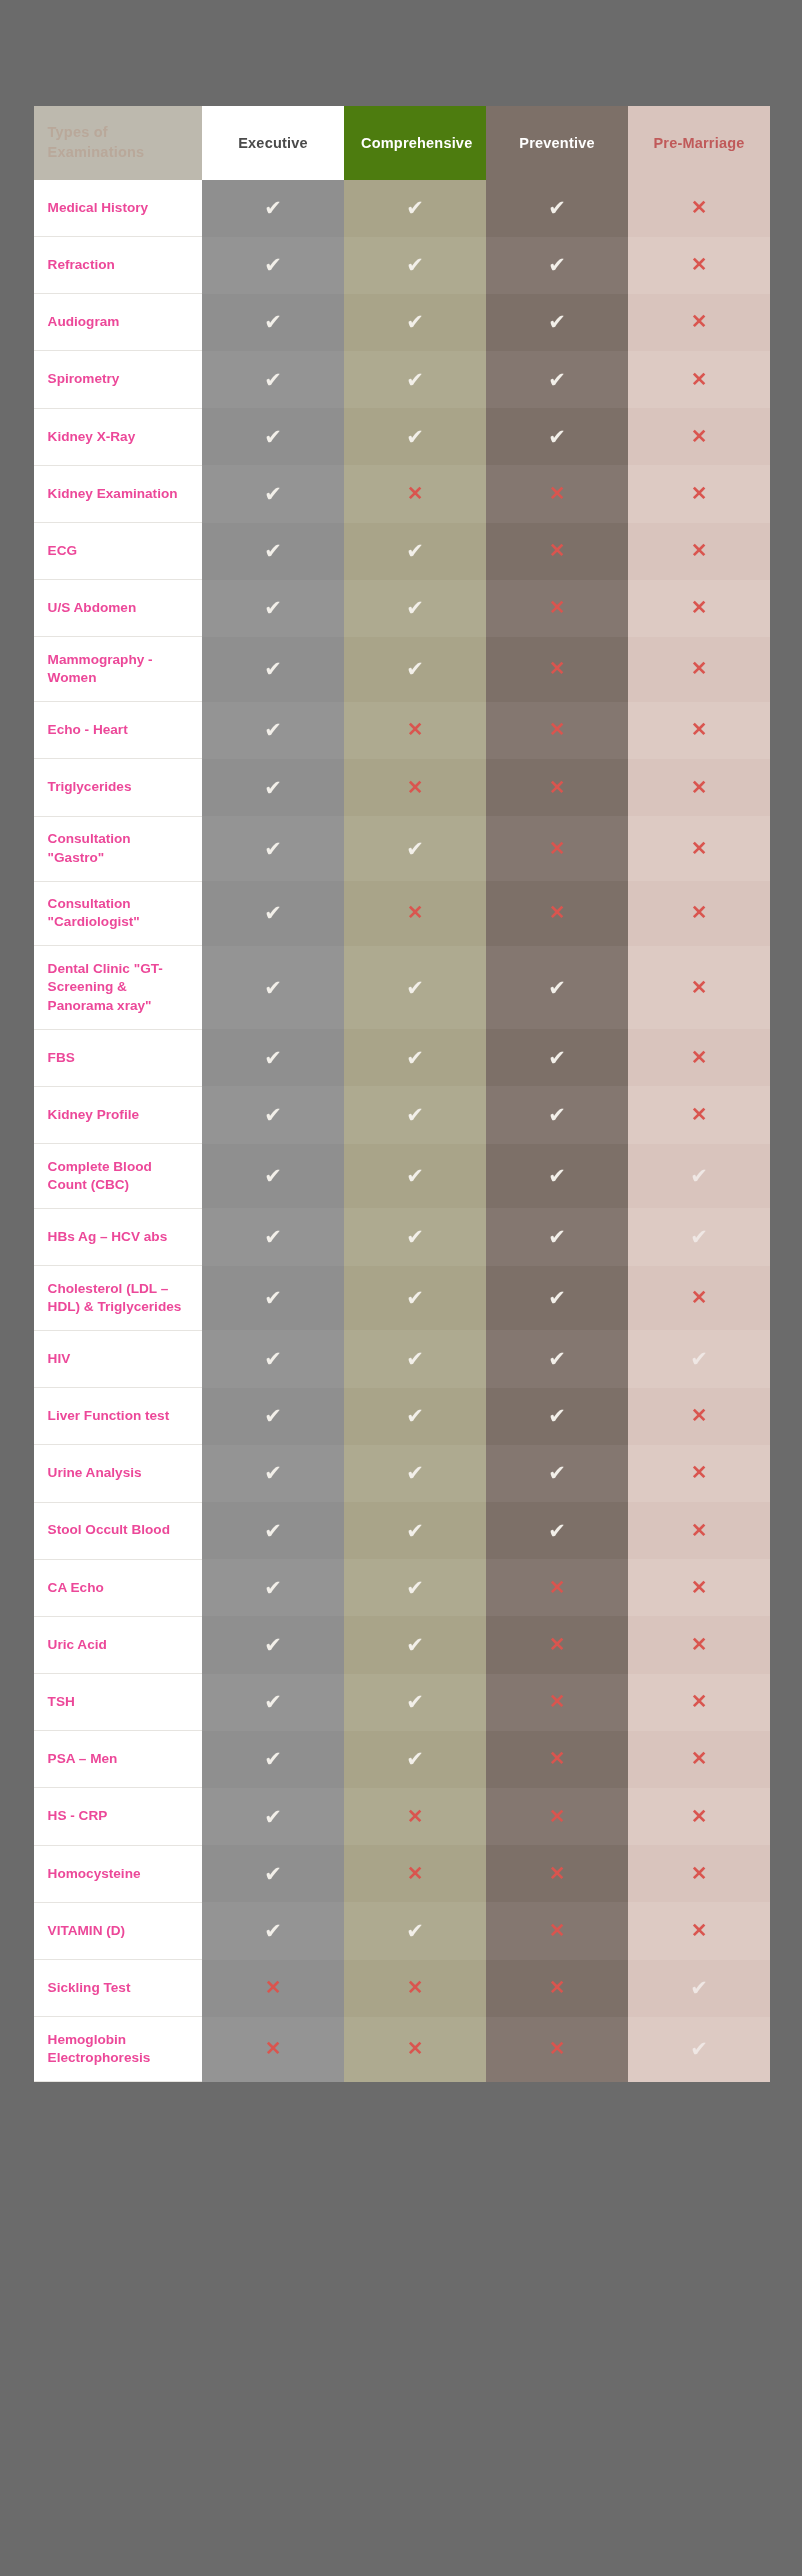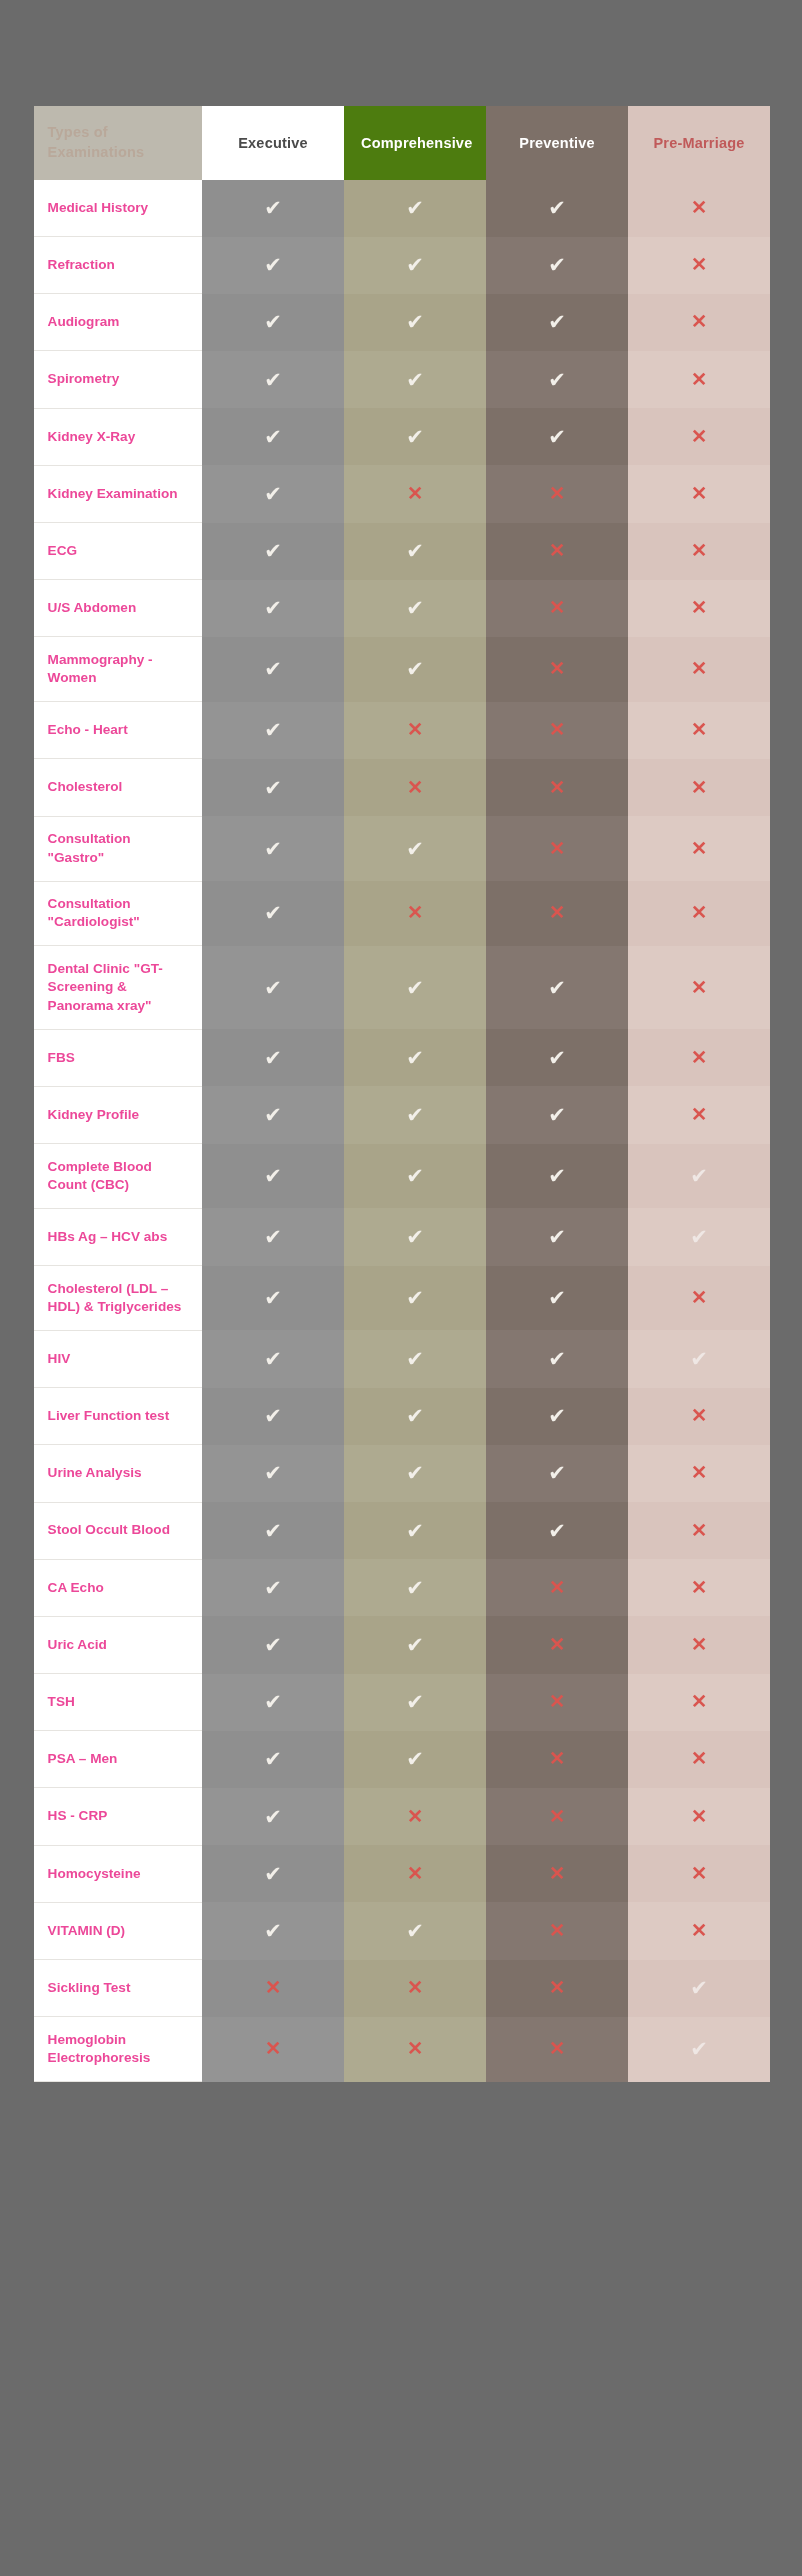--- a/index.html
+++ b/index.html
@@ -184,21 +184,21 @@
           <td class="cell col-pre"><span class="mark cross">✕</span></td>
         </tr>
         <tr>
           <td class="label">Echo - Heart</td>
           <td class="cell col-exec"><span class="mark check">✔</span></td>
           <td class="cell col-comp"><span class="mark cross">✕</span></td>
           <td class="cell col-prev"><span class="mark cross">✕</span></td>
           <td class="cell col-pre"><span class="mark cross">✕</span></td>
         </tr>
         <tr>
-          <td class="label">Cholesterol</td>
+          <td class="label">Triglycerides</td>
           <td class="cell col-exec"><span class="mark check">✔</span></td>
           <td class="cell col-comp"><span class="mark cross">✕</span></td>
           <td class="cell col-prev"><span class="mark cross">✕</span></td>
           <td class="cell col-pre"><span class="mark cross">✕</span></td>
         </tr>
         <tr>
           <td class="label">Consultation "Gastro"</td>
           <td class="cell col-exec"><span class="mark check">✔</span></td>
           <td class="cell col-comp"><span class="mark check">✔</span></td>
           <td class="cell col-prev"><span class="mark cross">✕</span></td>

